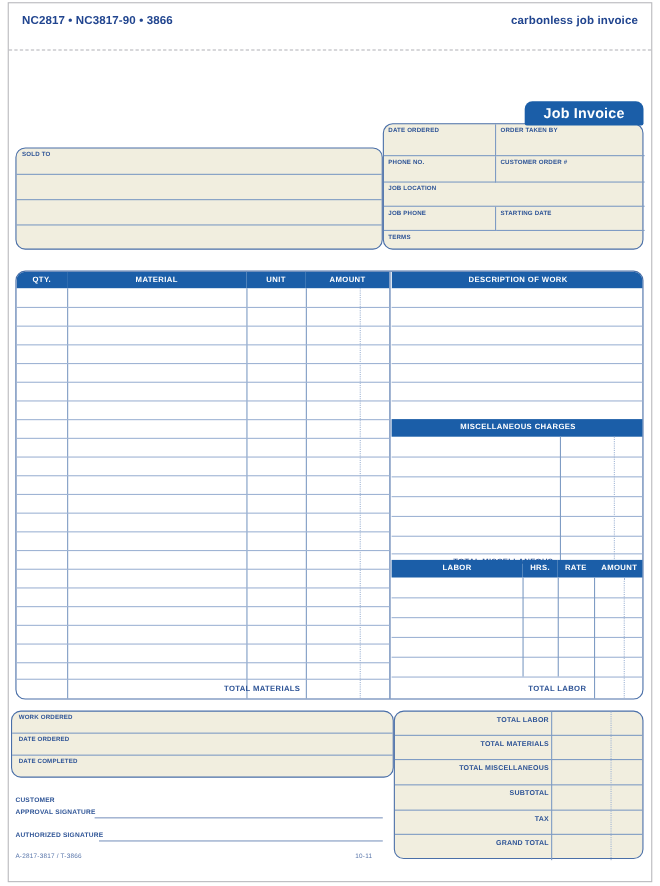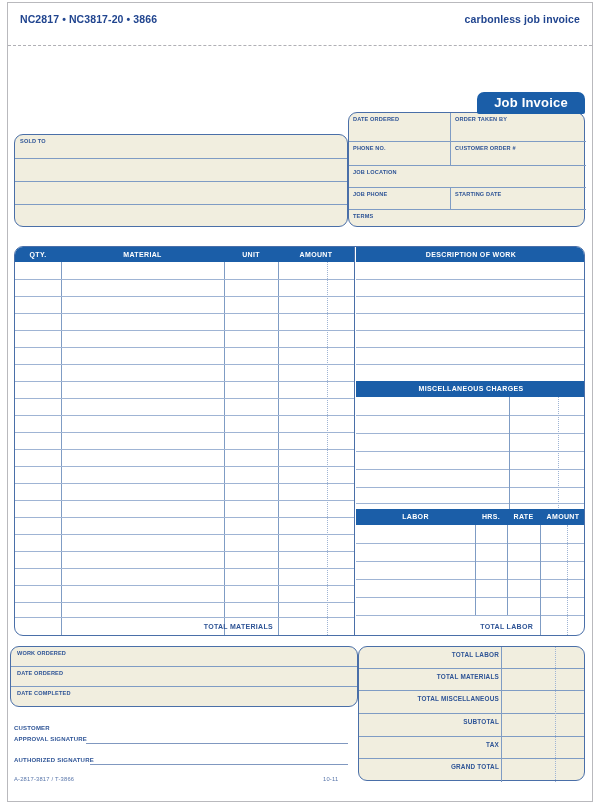--- a/index.html
+++ b/index.html
@@ -154,21 +154,21 @@
     font-size:6.4px; font-weight:bold; color:#2e5496;
     letter-spacing:.2px; white-space:nowrap;
   }
 </style>
 </head>
 <body>
 
 <div id="page-frame"></div>
 
 <div id="top-header">
-  <div class="code">NC2817 • NC3817-20 • 3866</div>
+  <div class="code">NC2817 • NC3817-90 • 3866</div>
   <div class="kind">carbonless job invoice</div>
 </div>
 <div id="header-divider"></div>
 
 <div id="job-invoice-tab">Job Invoice</div>
 
 <div id="info-box" class="rbox">
 
   <div class="cell" style="left:0;top:0;width:102px;height:29px;">
     <span class="lbl">DATE ORDERED</span>

